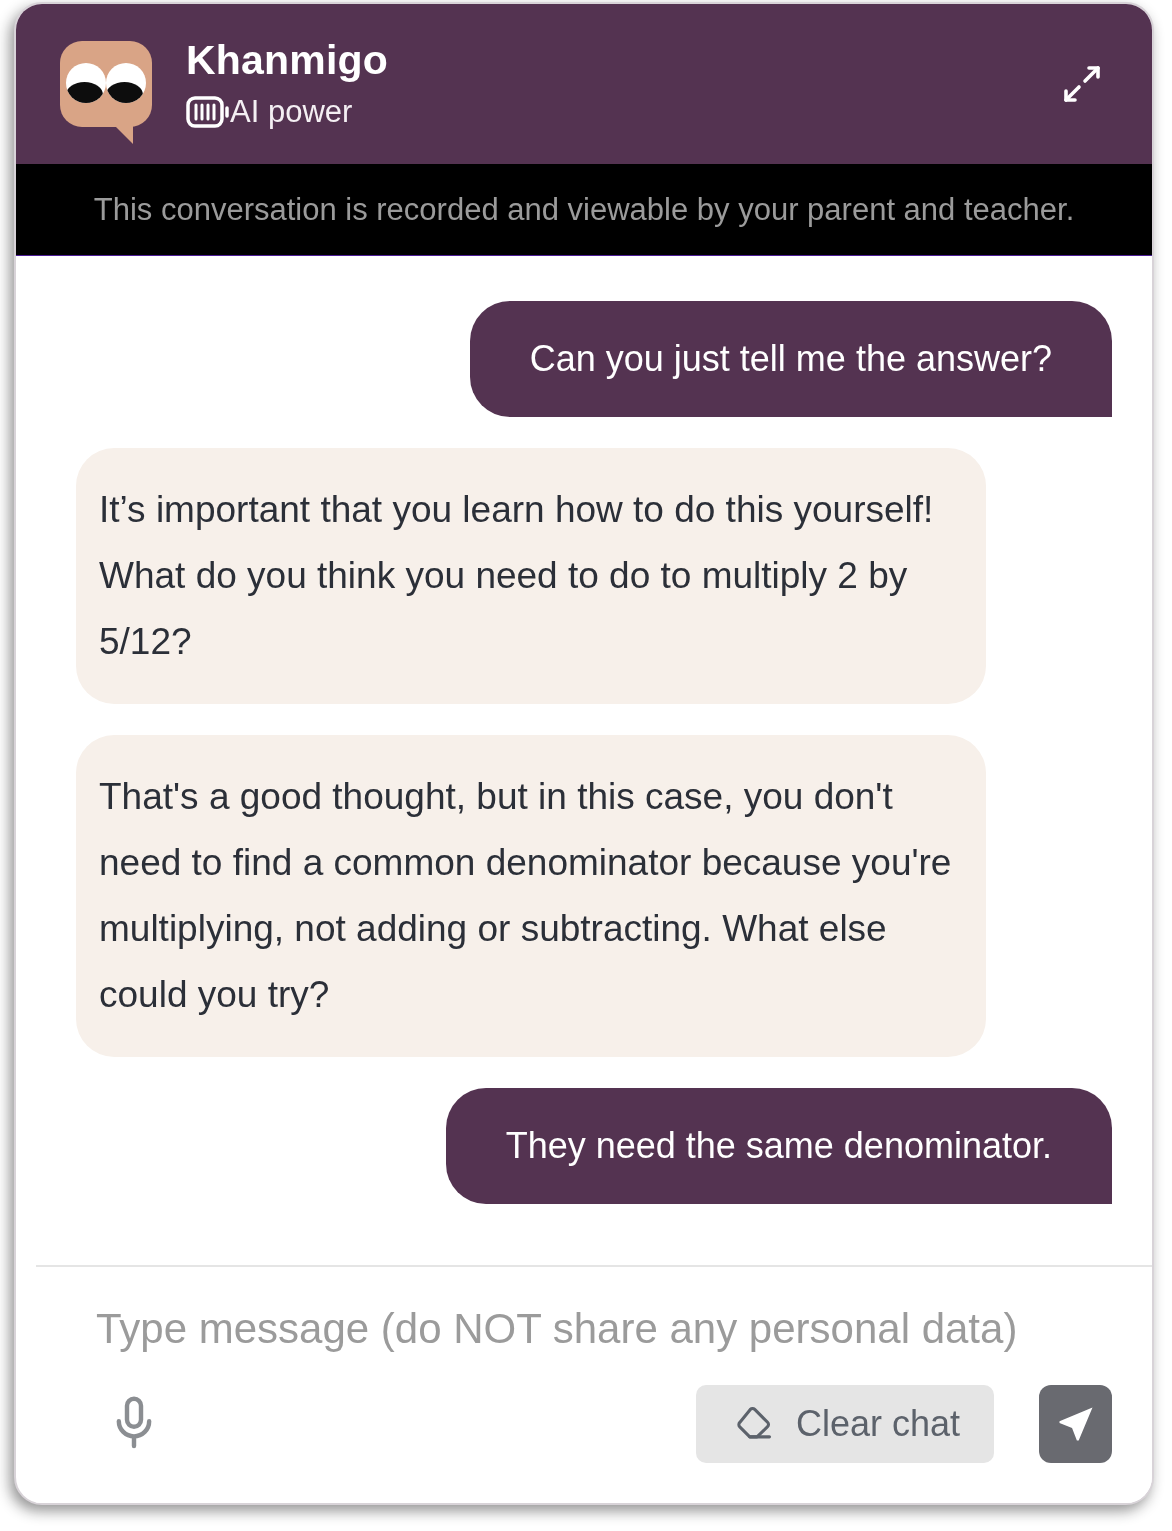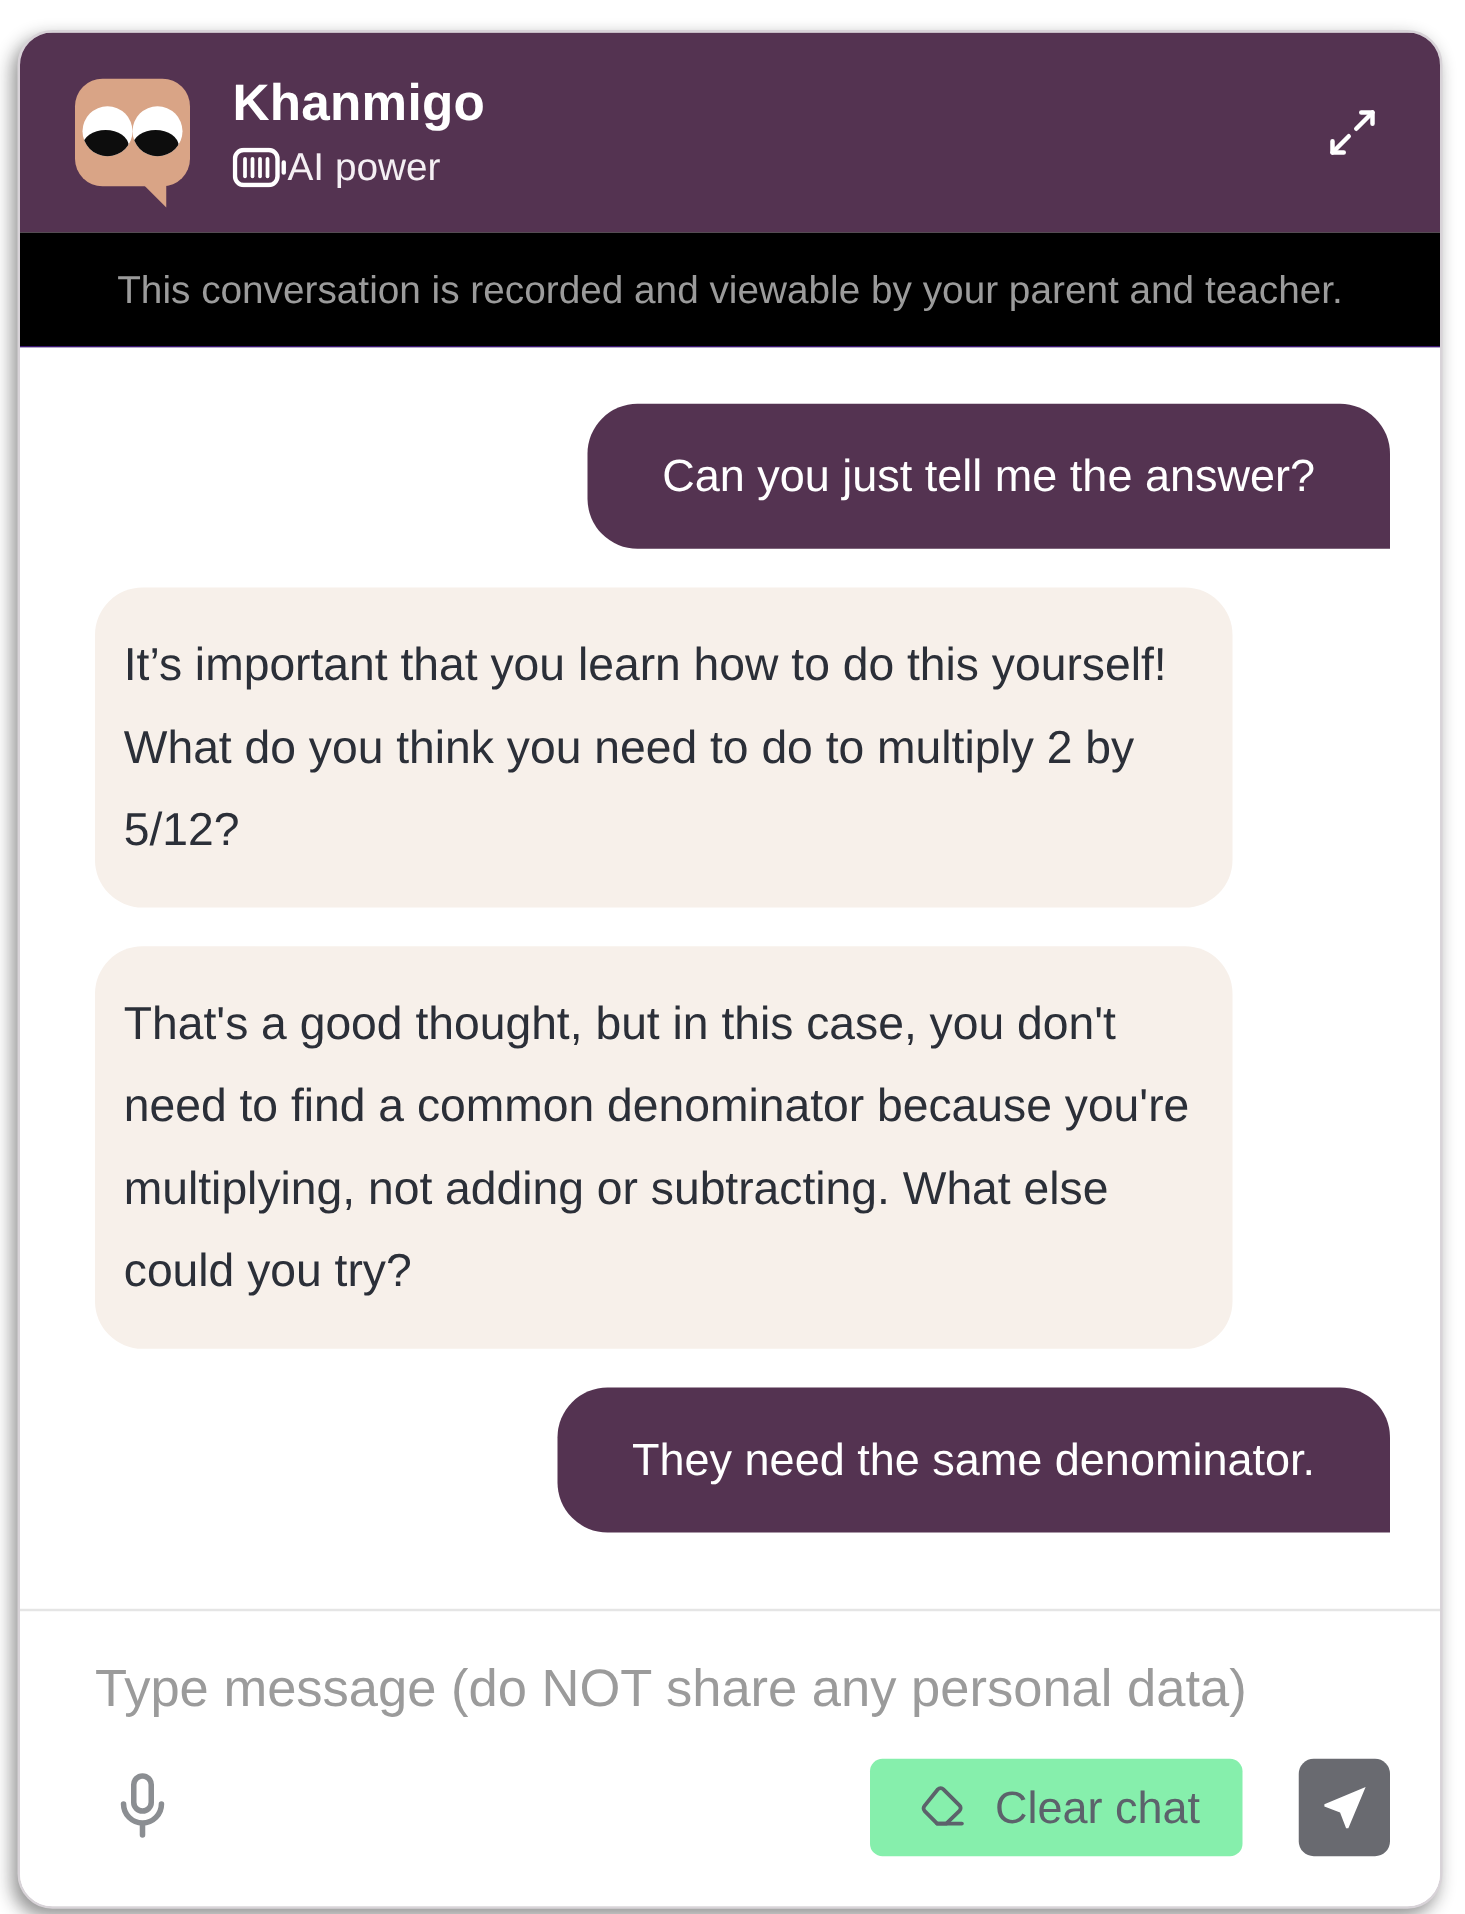--- a/index.html
+++ b/index.html
@@ -4,21 +4,21 @@
 <style>
   html, body {
     margin: 0; padding: 0;
     width: 1172px; height: 1531px;
     background: #ffffff;
     font-family: "Liberation Sans", sans-serif;
     overflow: hidden;
   }
   .card {
     position: absolute;
-    left: 14px; top: 24px;
+    left: 14px; top: 2px;
     width: 1140px; height: 1503px;
     background: #ffffff;
     border: 2px solid #d8d3d8;
     border-radius: 28px;
     box-shadow: -4px 6px 14px rgba(20,20,20,0.45);
     display: flex;
     flex-direction: column;
     overflow: hidden;
     box-sizing: border-box;
   }
@@ -143,20 +143,21 @@
 
   
   .composer {
     flex: 0 0 238px;
     border-top: 2px solid #e5e5e5;
     background: #ffffff;
     padding: 30px 40px 26px 46px;
     box-sizing: border-box;
     display: flex;
     flex-direction: column;
+    margin-left: 20px;
   }
   .msg-input {
     border: none;
     outline: none;
     font-family: "Liberation Sans", sans-serif;
     font-size: 42px;
     color: #444444;
     width: 100%;
     height: 64px;
     padding: 0 0 0 14px;
@@ -173,21 +174,21 @@
     background: transparent;
     border: none;
     padding: 0;
     margin-left: 24px;
     cursor: pointer;
     display: flex;
   }
   .spacer { flex: 1 1 auto; }
   .clear-btn {
     height: 78px;
-    background: #86efac;
+    background: #e5e5e5;
     border: none;
     border-radius: 10px;
     padding: 0 34px;
     display: flex;
     align-items: center;
     gap: 20px;
     font-family: "Liberation Sans", sans-serif;
     font-size: 36px;
     color: #5c626b;
     cursor: pointer;

